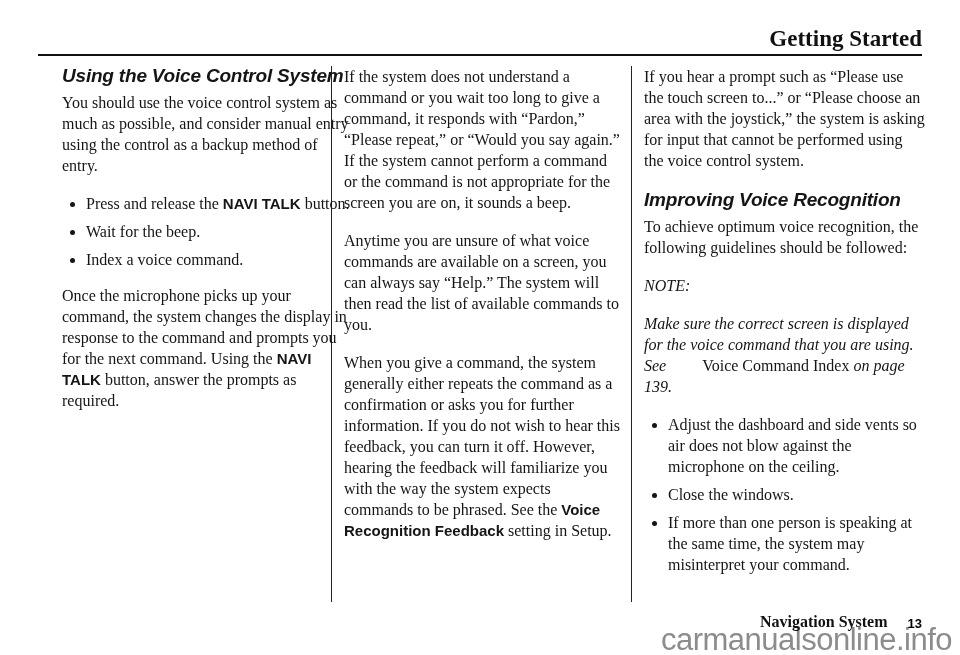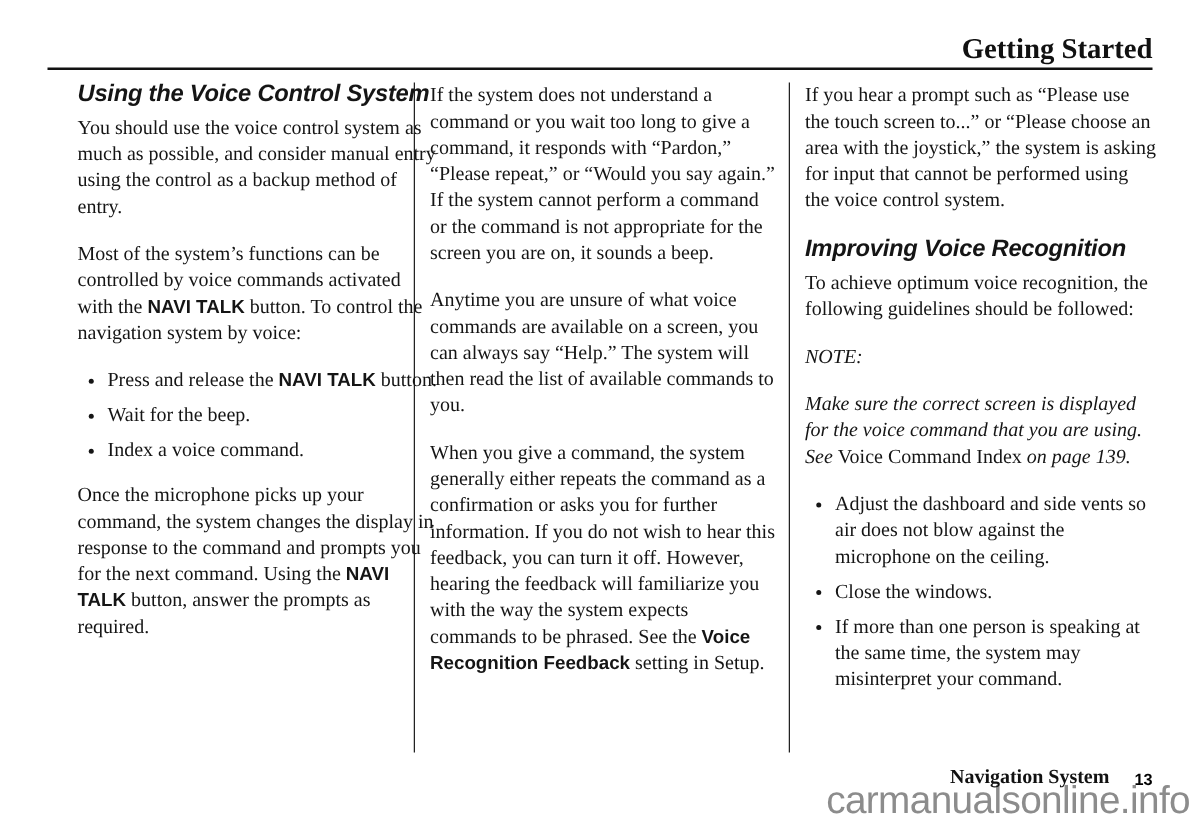--- a/index.html
+++ b/index.html
@@ -68,21 +68,21 @@
     list-style: disc outside;
   }
   ul.bullets li { margin: 0 0 7px 0; }
   ul.bullets li:last-child { margin-bottom: 0; }
   .note-label {
     font-weight: normal;
     font-style: italic;
     margin: 0;
   }
   .note { font-style: italic; }
-  .roman { font-style: normal; }
+  .roman { font-style: normal; margin-left: 32px; }
   .footer {
     position: absolute;
     top: 613px;
     right: 38px;
     display: flex;
     align-items: flex-end;
     gap: 20px;
     z-index: 2;
   }
   .footer-title {
@@ -116,21 +116,20 @@
 
   <div class="header-title">Getting Started</div>
   <div class="header-rule"></div>
 
   <div class="divider d1"></div>
   <div class="divider d2"></div>
 
   <section class="col col1">
     <h2 class="section-heading">Using the Voice Control System</h2>
     <p>You should use the voice control system as much as possible, and consider manual entry using the control as a backup method of entry.</p>
-    <p><span>Most of the system’s functions can be controlled by voice commands activated with the </span><span class="bsans">NAVI TALK</span><span> button. To control the navigation system by voice:</span></p>
     <ul class="bullets">
       <li><span>Press and release the </span><span class="bsans">NAVI TALK</span><span> button.</span></li>
       <li>Wait for the beep.</li>
       <li>Index a voice command.</li>
     </ul>
     <p class="tight"><span>Once the microphone picks up your command, the system changes the display in response to the command and prompts you for the next command. Using the </span><span class="bsans">NAVI TALK</span><span> button, answer the prompts as required.</span></p>
   </section>
 
   <section class="col col2">
     <p>If the system does not understand a command or you wait too long to give a command, it responds with “Pardon,” “Please repeat,” or “Would you say again.” If the system cannot perform a command or the command is not appropriate for the screen you are on, it sounds a beep.</p>

